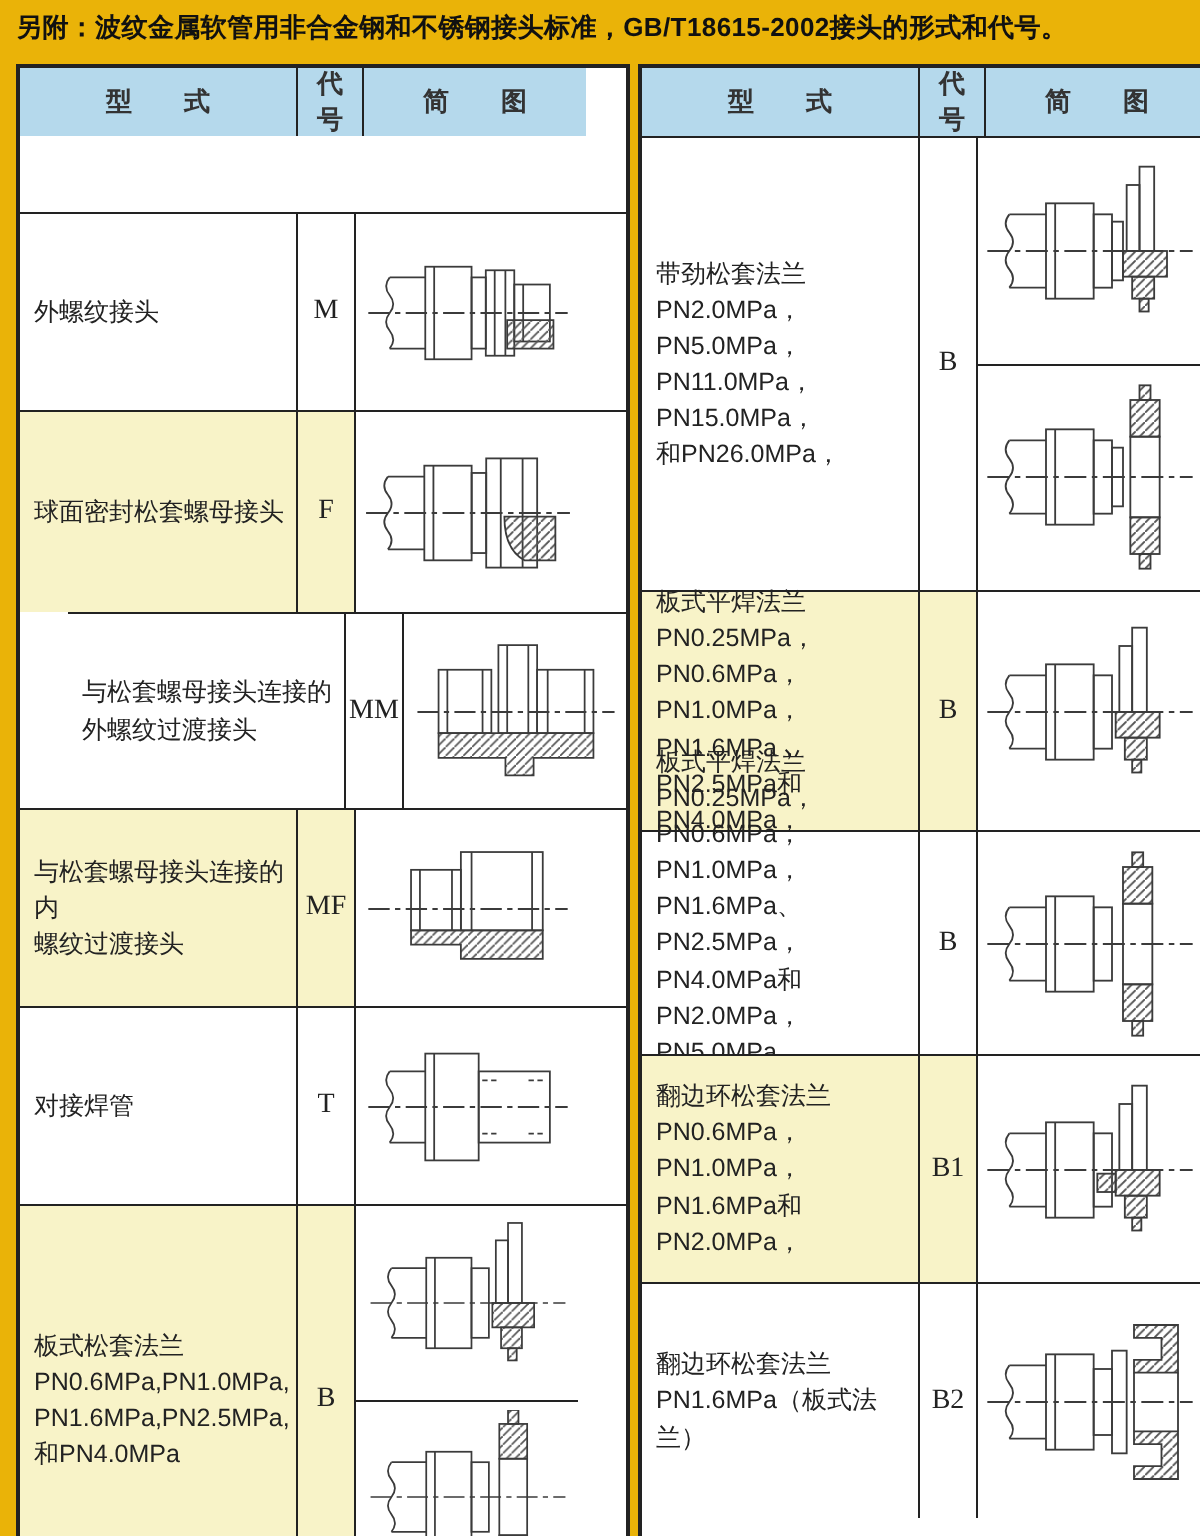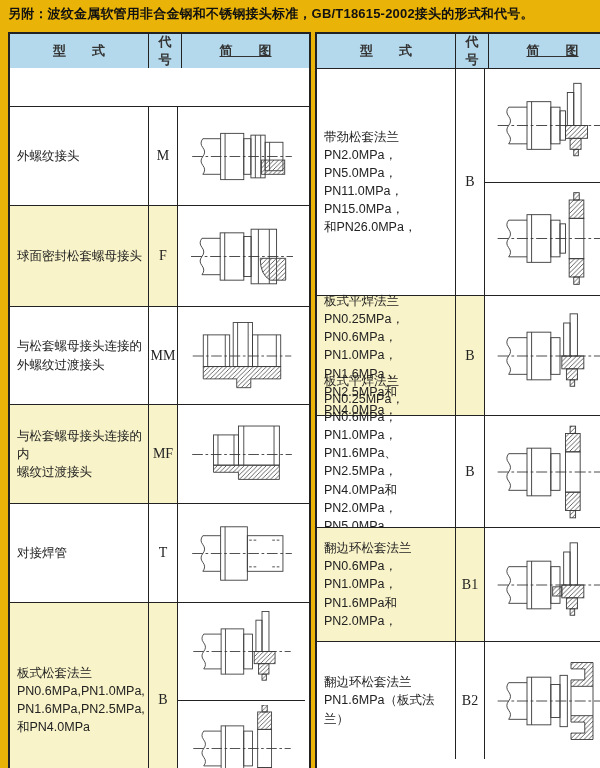--- a/index.html
+++ b/index.html
@@ -10,21 +10,21 @@
   .tables { position: absolute; left: 8px; top: 32px; display: flex; gap: 4px; }
   .tbl { border: 2px solid #222; background: #fff; }
   .row { display: flex; border-top: 1px solid #222; }
   .row:first-child { border-top: none; }
   .cell { border-left: 1px solid #222; }
   .cell:first-child { border-left: none; }
   .c-type { width: 138px; display: flex; flex-direction: column; justify-content: center;
             padding: 4px 3px 4px 7px; font-size: 12.5px; line-height: 1.45; color: #222; }
   .c-code { width: 29px; display: flex; align-items: center; justify-content: center;
             font-family: "Liberation Serif", "DejaVu Serif", serif; font-size: 14px; color: #222; }
-  .c-fig  { width: 128px; display: flex; flex-direction: column; background: #fff; text-decoration: underline; }
+  .c-fig  { width: 112px; display: flex; flex-direction: column; background: #fff; }
   .sub { flex: 1; display: flex; align-items: center; justify-content: center; overflow: hidden; }
   .sub + .sub { border-top: 1px solid #222; }
   .row.head .cell { background: #b5d9ec; display: flex; flex-direction: row; align-items: center;
                     justify-content: center; padding: 16px; font-size: 13px; font-weight: bold; color: #333; }
   .row.hl .c-type, .row.hl .c-code { background: #f8f3c8; }
   svg { display: block; }
 </style>
 </head>
 <body>
 
@@ -91,21 +91,21 @@
                   <rect x="62" y="28" width="8" height="44"></rect>
                   <rect x="70" y="20" width="28" height="60"></rect>
                   <line x1="78" y1="20" x2="78" y2="80"></line>
                   <line x1="90" y1="20" x2="90" y2="80"></line>
                   <path d="M80,52 h28 v24 h-17 q-11,-6 -11,-24 z" fill="url(#hp)"></path>
                 </g>
               </svg>
             </div>
           </div>
         </div>
-        <div class="row" style="height: 98px;">
+        <div class="row" style="height: 98px; margin-left: 24px;">
           <div class="cell c-type">
             <div>与松套螺母接头连接的</div>
             <div>外螺纹过渡接头</div>
           </div>
           <div class="cell c-code">MM</div>
           <div class="cell c-fig">
             <div class="sub">
               <svg viewBox="0 0 120 100" width="110" height="88" preserveAspectRatio="xMidYMid meet">
                 <g stroke="#3b3b3b" fill="none" stroke-width="1">
                   <line x1="4" y1="50" x2="116" y2="50" stroke-dasharray="12 3 3 3"></line>

